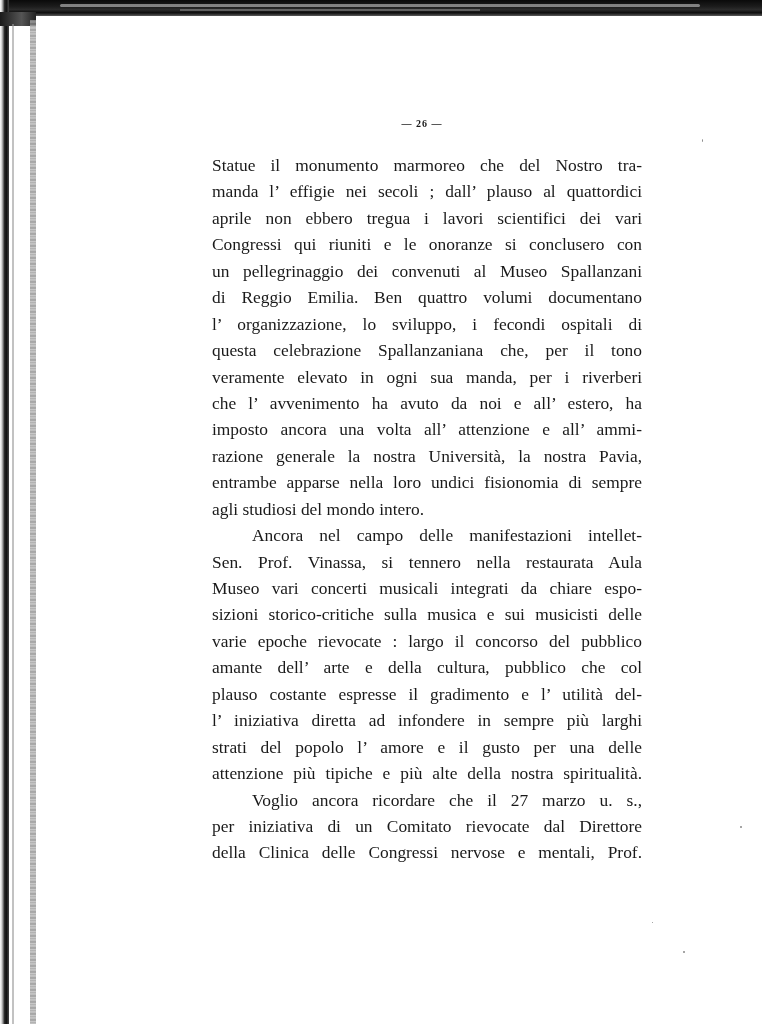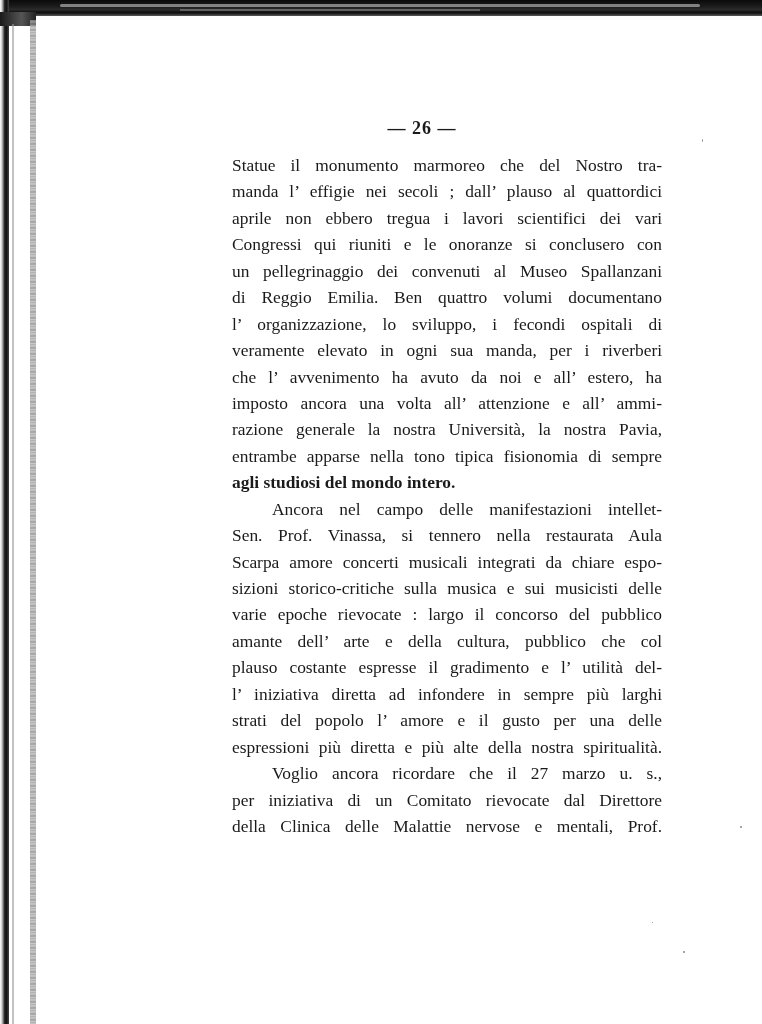--- a/index.html
+++ b/index.html
@@ -64,49 +64,48 @@
       opacity: 0.75;
     }
     .edge-left-corner {
       position: absolute;
       left: 0; top: 12px;
       width: 36px; height: 14px;
       background: linear-gradient(to right, #1a1a1a, #555 60%, #222);
     }
     .text-block {
       position: absolute;
-      left: 232px;
+      left: 212px;
       top: 152px;
       width: 430px;
       font-size: 17.4px;
       line-height: 26.45px;
       text-align: justify;
       text-align-last: justify;
     }
     .text-block .line {
       display: block;
       white-space: nowrap;
       text-align: justify;
       text-align-last: justify;
       height: 26.45px;
     }
     .text-block .line.indent {
       padding-left: 40px;
     }
     .text-block .line.last {
       text-align-last: left;
-      font-weight: bold;
     }
     .page-number {
       position: absolute;
       left: 380px;
       top: 118px;
       width: 84px;
       text-align: center;
-      font-size: 18px;
+      font-size: 10px;
       font-weight: bold;
       letter-spacing: 1px;
     }
     .specks span {
       position: absolute;
       width: 2px; height: 2px;
       background: #555;
       border-radius: 50%;
       opacity: 0.7;
     }
@@ -128,41 +127,42 @@
 
   <div class="text-block">
 
     <span class="line">Statue il monumento  marmoreo che del Nostro tra-</span>
     <span class="line">manda l’ effigie nei secoli ; dall’ plauso al quattordici</span>
     <span class="line">aprile non ebbero tregua i lavori  scientifici dei vari</span>
     <span class="line">Congressi qui riuniti e le onoranze si conclusero con</span>
     <span class="line">un pellegrinaggio dei convenuti al Museo Spallanzani</span>
     <span class="line">di Reggio Emilia. Ben quattro volumi  documentano</span>
     <span class="line">l’ organizzazione,  lo  sviluppo,  i  fecondi ospitali di</span>
+    <span class="line">questa celebrazione Spallanzaniana che, per  il  tono</span>
     <span class="line">veramente elevato in ogni sua manda, per i riverberi</span>
     <span class="line">che l’ avvenimento ha avuto da noi e all’ estero,  ha</span>
     <span class="line">imposto ancora una volta  all’ attenzione e all’ ammi-</span>
     <span class="line">razione generale  la  nostra Università, la nostra Pavia,</span>
-    <span class="line">entrambe apparse nella tono tipica fisionomia di sempre</span>
+    <span class="line">entrambe apparse nella loro undici fisionomia di sempre</span>
     <span class="line last">agli studiosi del mondo intero.</span>
 
     <span class="line indent">Ancora nel campo  delle  manifestazioni intellet-</span>
     <span class="line">Sen. Prof. Vinassa, si tennero nella restaurata Aula</span>
-    <span class="line">Scarpa amore concerti musicali integrati da chiare espo-</span>
+    <span class="line">Museo vari concerti musicali integrati da chiare espo-</span>
     <span class="line">sizioni storico-critiche sulla musica e sui musicisti delle</span>
     <span class="line">varie epoche  rievocate :  largo il concorso del pubblico</span>
     <span class="line">amante  dell’ arte  e  della  cultura, pubblico che col</span>
     <span class="line">plauso costante  espresse il gradimento  e  l’ utilità del-</span>
     <span class="line">l’ iniziativa diretta ad infondere in sempre più larghi</span>
     <span class="line">strati del popolo l’ amore e il gusto  per  una  delle</span>
-    <span class="line">espressioni più diretta e più alte della nostra spiritualità.</span>
+    <span class="line">attenzione più tipiche e più alte della nostra spiritualità.</span>
 
     <span class="line indent">Voglio ancora ricordare che il 27  marzo  u. s.,</span>
     <span class="line">per iniziativa di un Comitato rievocate dal Direttore</span>
-    <span class="line">della Clinica delle Malattie  nervose  e  mentali,  Prof.</span>
+    <span class="line">della Clinica delle Congressi  nervose  e  mentali,  Prof.</span>
   </div>
 
   <div class="specks">
     <span style="left:740px;top:826px;"></span>
     <span style="left:683px;top:951px;"></span>
     <span style="left:652px;top:922px;width:1px;height:1px;"></span>
     <span style="left:702px;top:139px;width:1px;height:3px;"></span>
   </div>
 </div>
 

